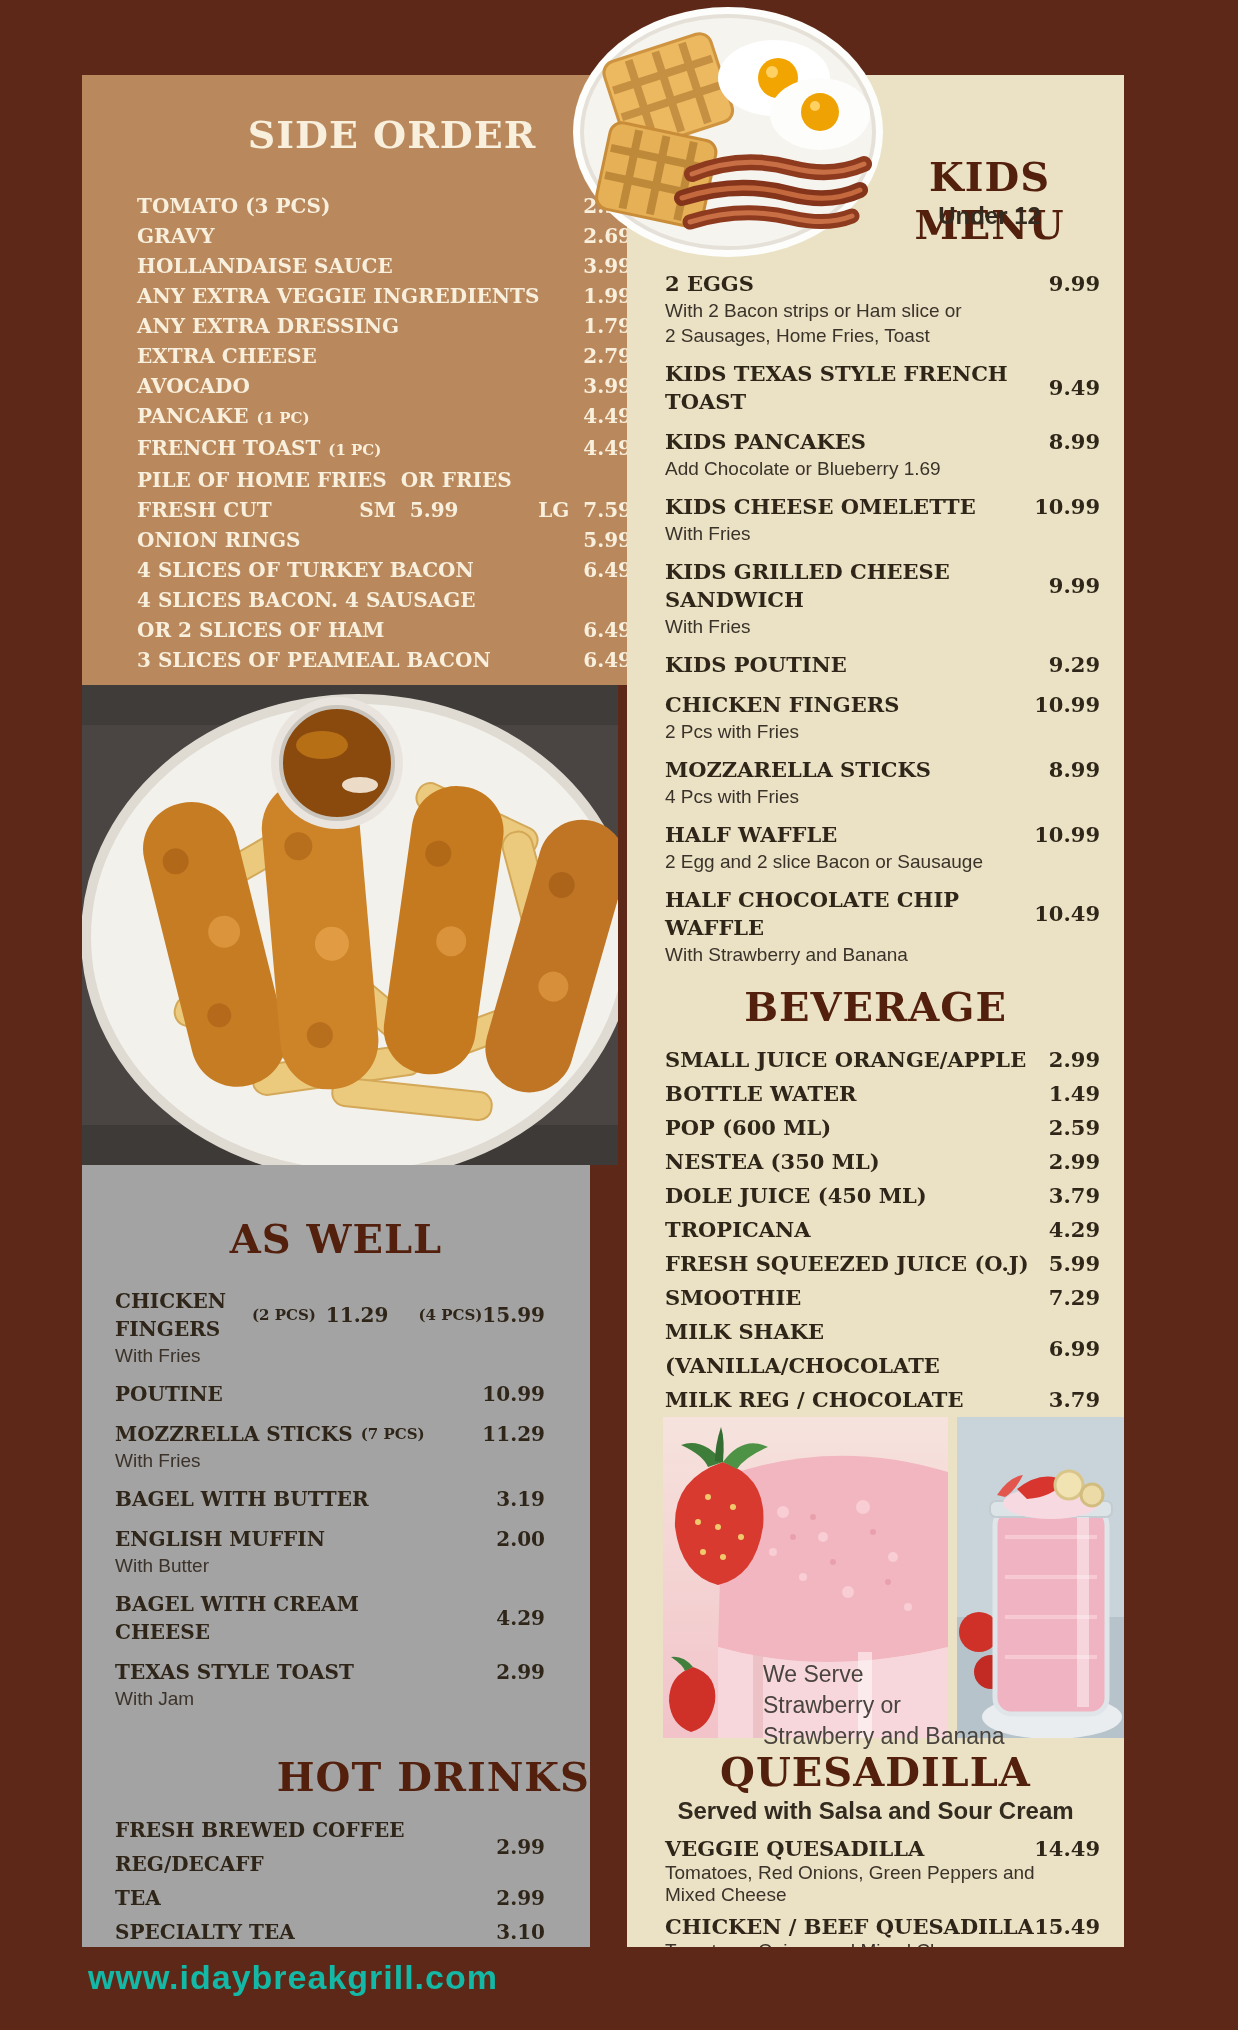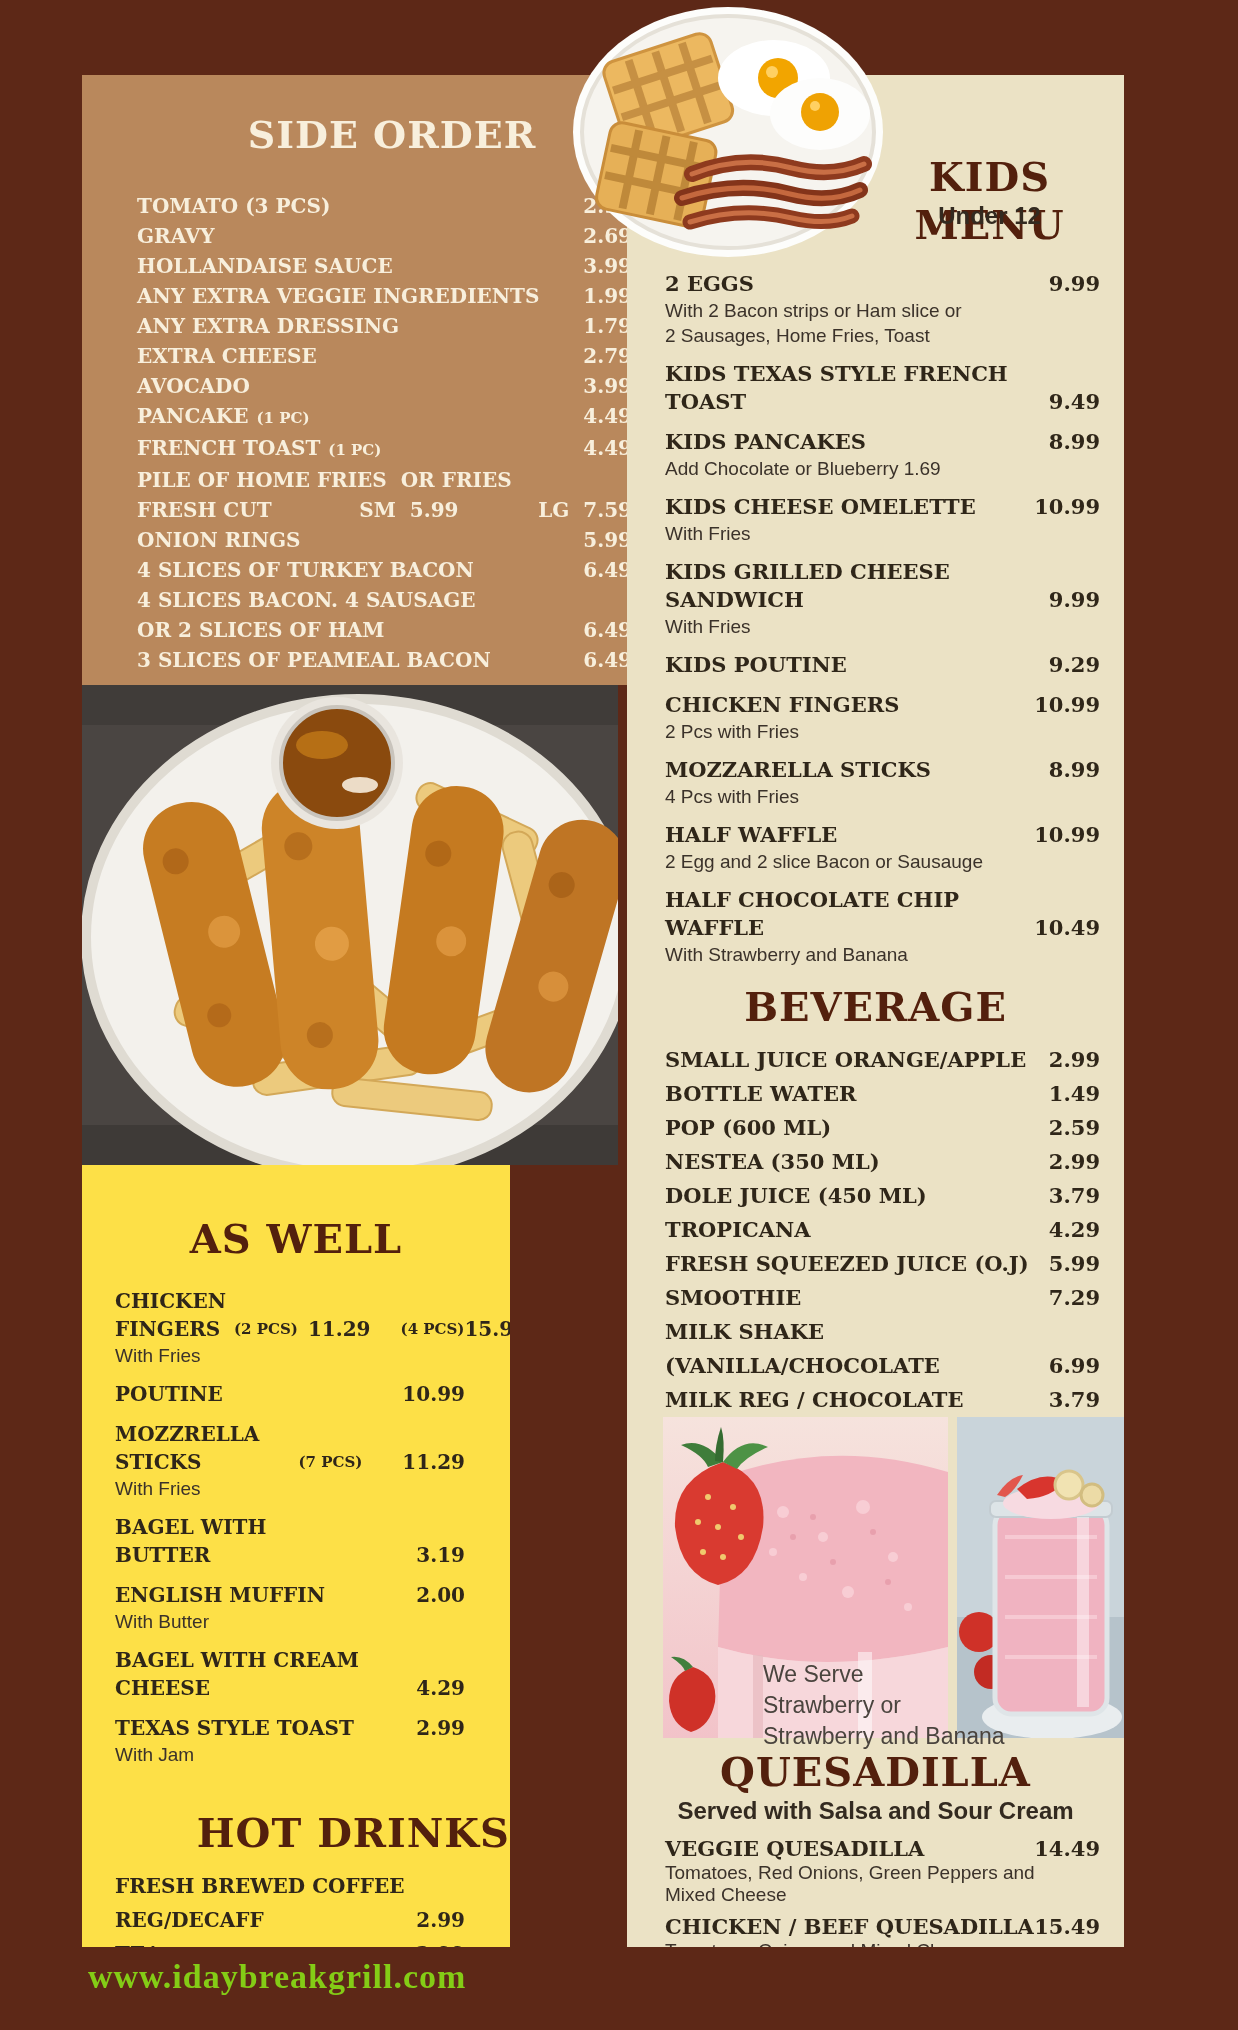--- a/index.html
+++ b/index.html
@@ -1,41 +1,41 @@
 <!DOCTYPE html>
 <html><head>
 <meta charset="utf-8">
 <style>
   html,body{margin:0;padding:0;background:#5d2817;}
   .canvas{position:relative;width:1238px;height:2030px;background:#5d2817;overflow:hidden;
           font-family:"DejaVu Serif", serif;}
   
   .panel{position:absolute;overflow:hidden;}
   .panel-tan{left:82px;top:75px;width:620px;height:610px;background:#b9885c;}
-  .panel-left-cream{left:82px;top:1165px;width:428px;height:782px;background:#fde047;}
+  .panel-left-cream{left:82px;top:1165px;width:508px;height:782px;background:#a3a3a3;}
   .panel-right-cream{left:627px;top:75px;width:497px;height:1872px;background:#ebe2c5;}
   .photo-chicken{left:82px;top:685px;width:536px;height:480px;}
   .oval-photo{position:absolute;left:572px;top:6px;width:312px;height:252px;z-index:5;}
 
   
   .t-head{font-weight:bold;font-size:40px;letter-spacing:1px;color:#53200d;text-align:center;line-height:48px;}
   .t-head-light{color:#f8efdc;font-size:38px;}
   .sub{font-family:"Liberation Sans", sans-serif;font-size:24px;color:#332a20;text-align:center;line-height:30px;font-weight:bold;}
 
   
   .so-list{margin:32px 70px 0 55px;}
   .so-row{display:flex;align-items:baseline;line-height:30px;color:#f8efdc;font-weight:bold;font-size:20px;}
   .so-left{white-space:pre;}
   .so-note{font-size:15px;margin-left:8px;white-space:pre;}
   .so-mid{flex:1;text-align:center;white-space:pre;}
   .so-price{white-space:pre;}
 
   
   .it{margin-bottom:12px;}
-  .it-line{display:flex;align-items:flex-end;line-height:28px;color:#2f2619;font-weight:bold;font-size:21px;}
+  .it-line{display:flex;align-items:center;line-height:28px;color:#2f2619;font-weight:bold;font-size:21px;}
   .panel-left-cream .it-line{font-size:20px;}
   .it-note{font-size:15px;margin-left:8px;white-space:pre;}
   .it-mid{margin:0 22px 0 10px;white-space:pre;}
   .it-price{margin-left:auto;white-space:pre;}
   .it-desc{font-family:"Liberation Sans", sans-serif;font-size:19px;line-height:25px;color:#3b322a;}
   .kids-list{padding:0 24px 0 38px;}
   .bev-list{padding:0 24px 0 38px;}
   .bev-list .it{margin-bottom:0;}
   .bev-list .it-line{line-height:34px;}
   .aswell-list{margin:24px 45px 0 33px;}
@@ -54,22 +54,22 @@
 
   .bev-head{margin:16px 0 12px 0;}
   .images-row{display:flex;gap:9px;margin:0 0 0 36px;position:relative;}
   .smoothie-note{position:absolute;left:100px;top:242px;font-family:"Liberation Sans", sans-serif;
                  font-size:23px;line-height:31px;color:#4a443e;}
   .ques-head{margin-top:10px;}
 
   .aswell-head{margin-top:50px;}
   .hot-head{margin-top:42px;text-align:right;}
 
-  .website{position:absolute;left:88px;top:1958px;font-family:Liberation Serif, serif;
-           font-weight:bold;font-size:34px;color:#84cc16;letter-spacing:1px;}
+  .website{position:absolute;left:88px;top:1958px;font-family:Liberation Sans, sans-serif;
+           font-weight:bold;font-size:34px;color:#14b8a6;letter-spacing:1px;}
 </style>
 </head>
 <body>
 
 <div class="canvas">
 
   <div class="panel panel-tan">
     <div class="t-head t-head-light" style="margin-top:36px;">SIDE ORDER</div>
     <div class="so-list">
 

